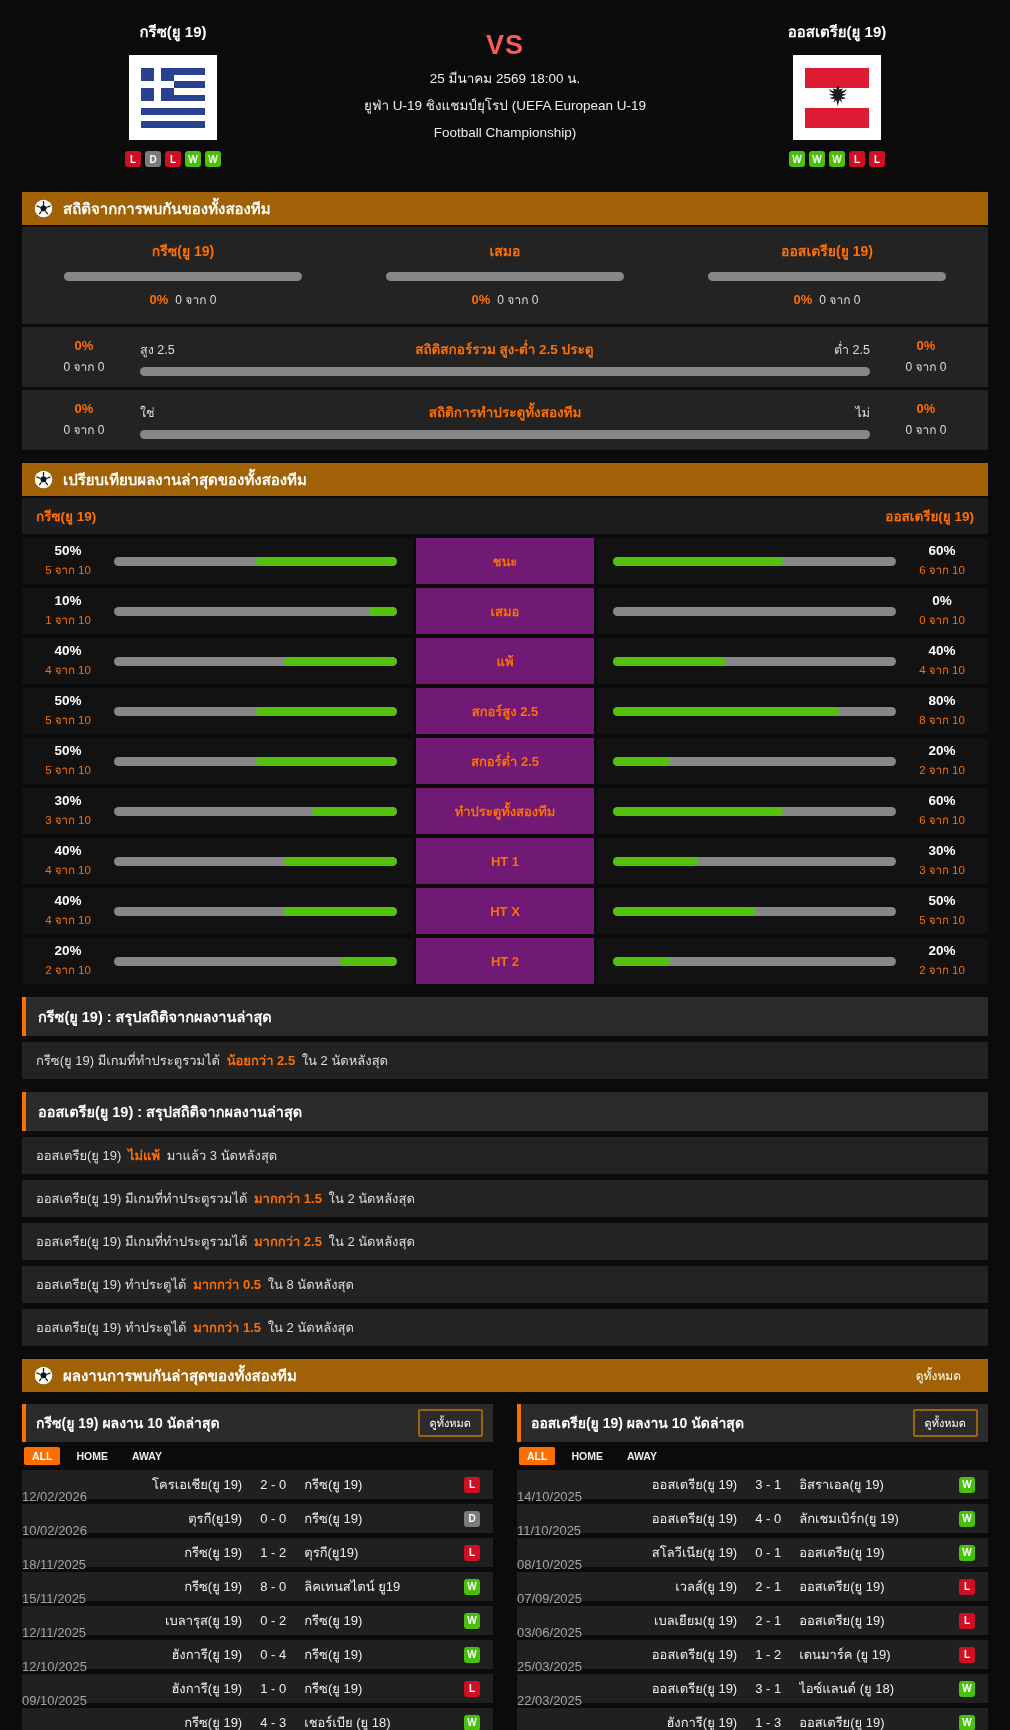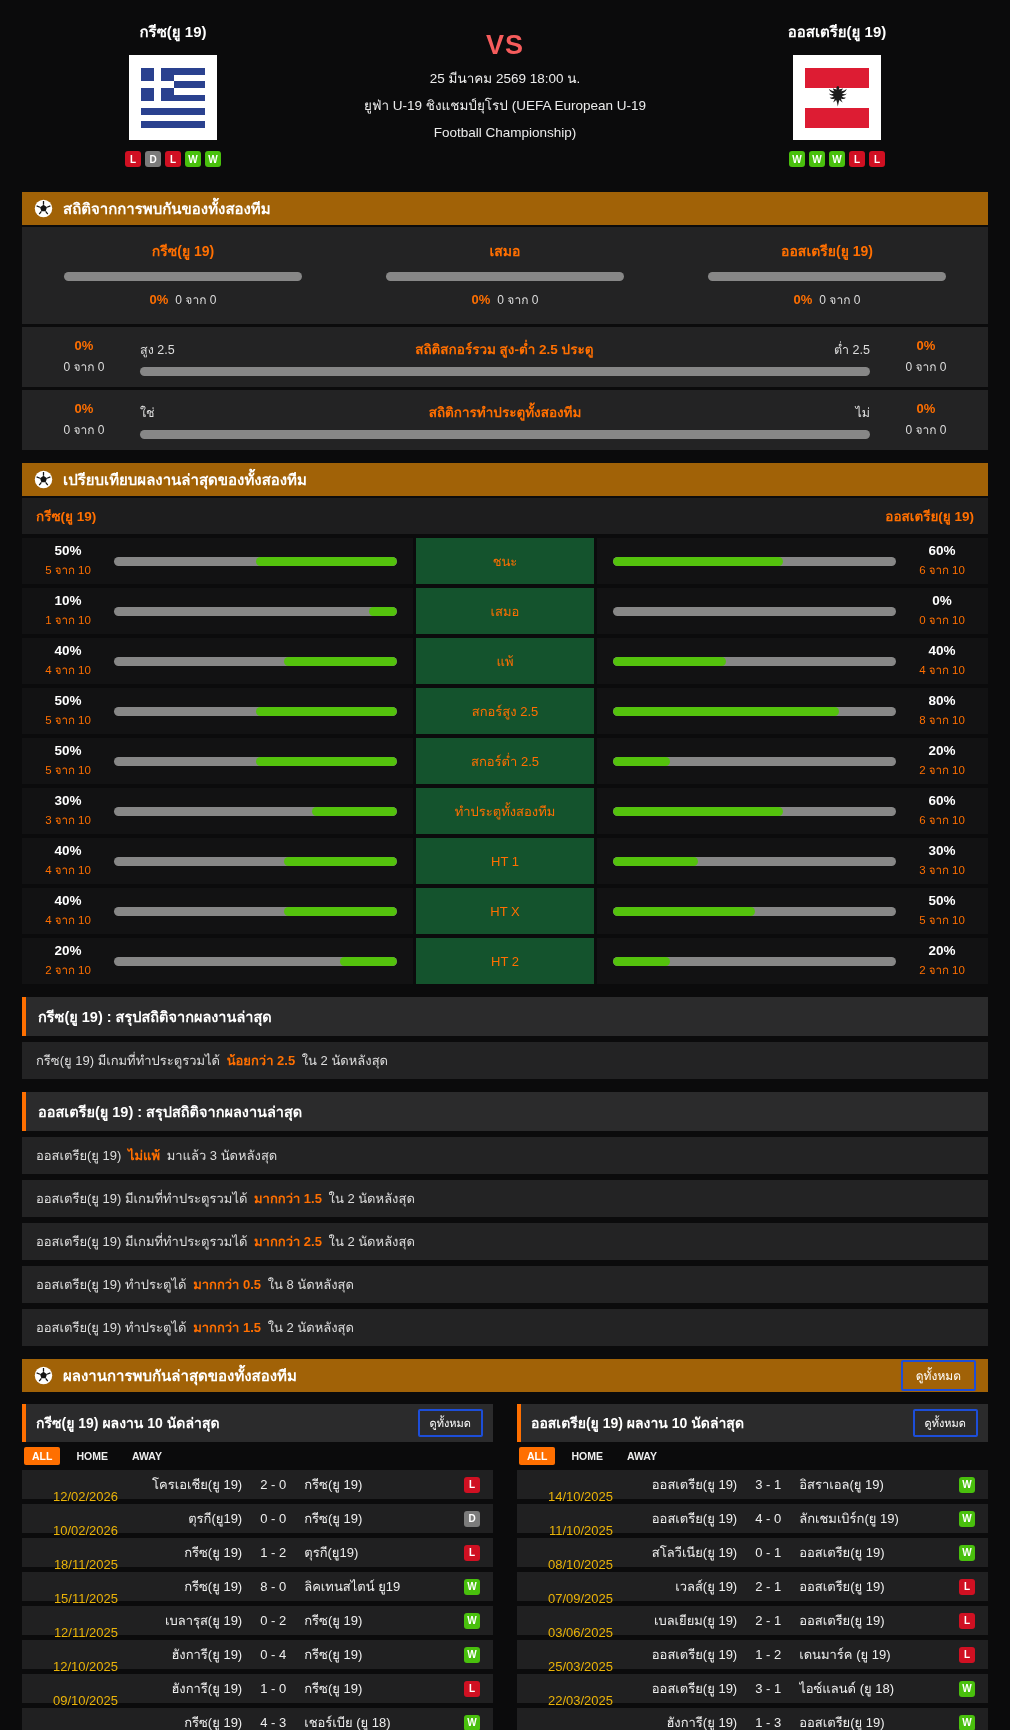--- a/index.html
+++ b/index.html
@@ -28,21 +28,21 @@
   .form-row { display: flex; gap: 4px; margin-top: 11px; }
   .fbadge, .badge { width: 16px; height: 16px; border-radius: 3px; color: #fff; font-size: 10px; font-weight: bold;
     display: inline-flex; align-items: center; justify-content: center; }
   .res-W { background: #49c00d; } .res-L { background: #d01022; } .res-D { background: #7b7b7b; }
 
   
   .section { margin-top: 13px; }
   .sec-head { display: flex; align-items: center; gap: 10px; background: #a16207; padding: 0 12px; height: 33px;
     font-weight: bold; font-size: 15px; color: #fff; }
   .ball svg { width: 19px; height: 19px; display: block; }
-  .view-all { margin-left: auto; background: transparent; border: 2px solid #1d4ed8; color: #fff;
+  .view-all { margin-left: auto; background: transparent; border: 2px solid #a16207; color: #fff;
     font-size: 12px; padding: 4px 13px; border-radius: 2px; cursor: pointer; font-family: inherit; }
 
   
   .h2h-cols { display: flex; background: #232324; border-top: 2px solid #0b0b0c; padding: 13px 0 15px; }
   .h2h-col { flex: 1; padding: 0 42px; text-align: center; }
   .h2h-col .lbl { color: #ff6f00; font-weight: bold; font-size: 14px; }
   .h2h-col .track { margin-top: 10px; }
   .h2h-col .nums { margin-top: 9px; font-size: 12px; color: #ddd; }
   .h2h-col .nums .pct { color: #ff6f00; font-weight: bold; font-size: 13px; margin-right: 7px; }
   .h2h-row { display: flex; align-items: center; background: #232324; border-top: 3px solid #0b0b0c; padding: 11px 20px; }
@@ -61,39 +61,39 @@
   
   .cmp-teams { display: flex; justify-content: space-between; background: #1d1d1e; border-top: 2px solid #0b0b0c;
     padding: 7px 14px; color: #ff6f00; font-weight: bold; font-size: 13.5px; }
   .cmp-rows { display: flex; flex-direction: column; gap: 4px; margin-top: 4px; }
   .cmp-row { display: flex; gap: 3px; height: 46px; }
   .cmp-side { flex: 1; background: #121213; display: flex; align-items: center; padding: 0 16px; gap: 16px; }
   .cmp-stat { width: 60px; text-align: center; }
   .cmp-stat .pct { color: #fff; font-weight: bold; font-size: 13.5px; }
   .cmp-stat .cnt { color: #ff6f00; font-size: 11.5px; margin-top: 3px; white-space: nowrap; }
   .cmp-side .track { flex: 1; }
-  .cmp-center { width: 178px; background: #14532d; display: flex; align-items: center; justify-content: center;
-    color: #ff6f00; font-weight: normal; font-size: 13px; }
+  .cmp-center { width: 178px; background: #701a75; display: flex; align-items: center; justify-content: center;
+    color: #ff6f00; font-weight: bold; font-size: 13px; }
 
   
   .sum-head { background: #2b2b2c; border-left: 4px solid #ff6f00; padding: 8px 12px; font-weight: bold; font-size: 14.5px; color: #fff; }
   .sum-row { background: #232324; margin-top: 6px; padding: 8px 14px; font-size: 13px; color: #ddd; }
   .hl { color: #ff6f00; font-weight: bold; padding: 0 3px; }
 
   
   .tables { display: flex; gap: 24px; margin-top: 12px; }
   .tbl { flex: 1; min-width: 0; }
   .tbl-head { background: #2b2b2c; border-left: 4px solid #ff6f00; display: flex; align-items: center; padding: 5px 10px; min-height: 32px; }
   .tbl-title { font-weight: bold; font-size: 14px; color: #fff; }
   .tbl-head .view-all { font-size: 11px; padding: 3px 10px; }
   .tbl-tabs { display: flex; gap: 8px; align-items: center; padding: 5px 2px; }
   .tab { font-size: 10.5px; font-weight: bold; color: #eee; padding: 3px 8px; cursor: pointer; border-radius: 2px; }
   .tab.active { background: #ff6f00; color: #fff; }
   .m-row { display: flex; align-items: center; background: #202021; margin-bottom: 5px; height: 29px; font-size: 13px; }
-  .m-date { width: 96px; text-align: right; color: #eab308; flex: none; margin-top: 24px; }
+  .m-date { width: 96px; text-align: left; color: #a3a3a3; flex: none; margin-top: 24px; }
   .m-home { flex: 1.1; text-align: right; color: #eee; white-space: nowrap; overflow: hidden; }
   .m-score { width: 62px; text-align: center; color: #eee; flex: none; }
   .m-away { flex: 1.3; text-align: left; color: #eee; white-space: nowrap; overflow: hidden; }
   .m-badge-wrap { width: 42px; display: flex; justify-content: center; flex: none; }
 </style>
 </head>
 <body>
 
 <div class="wrap">
 

